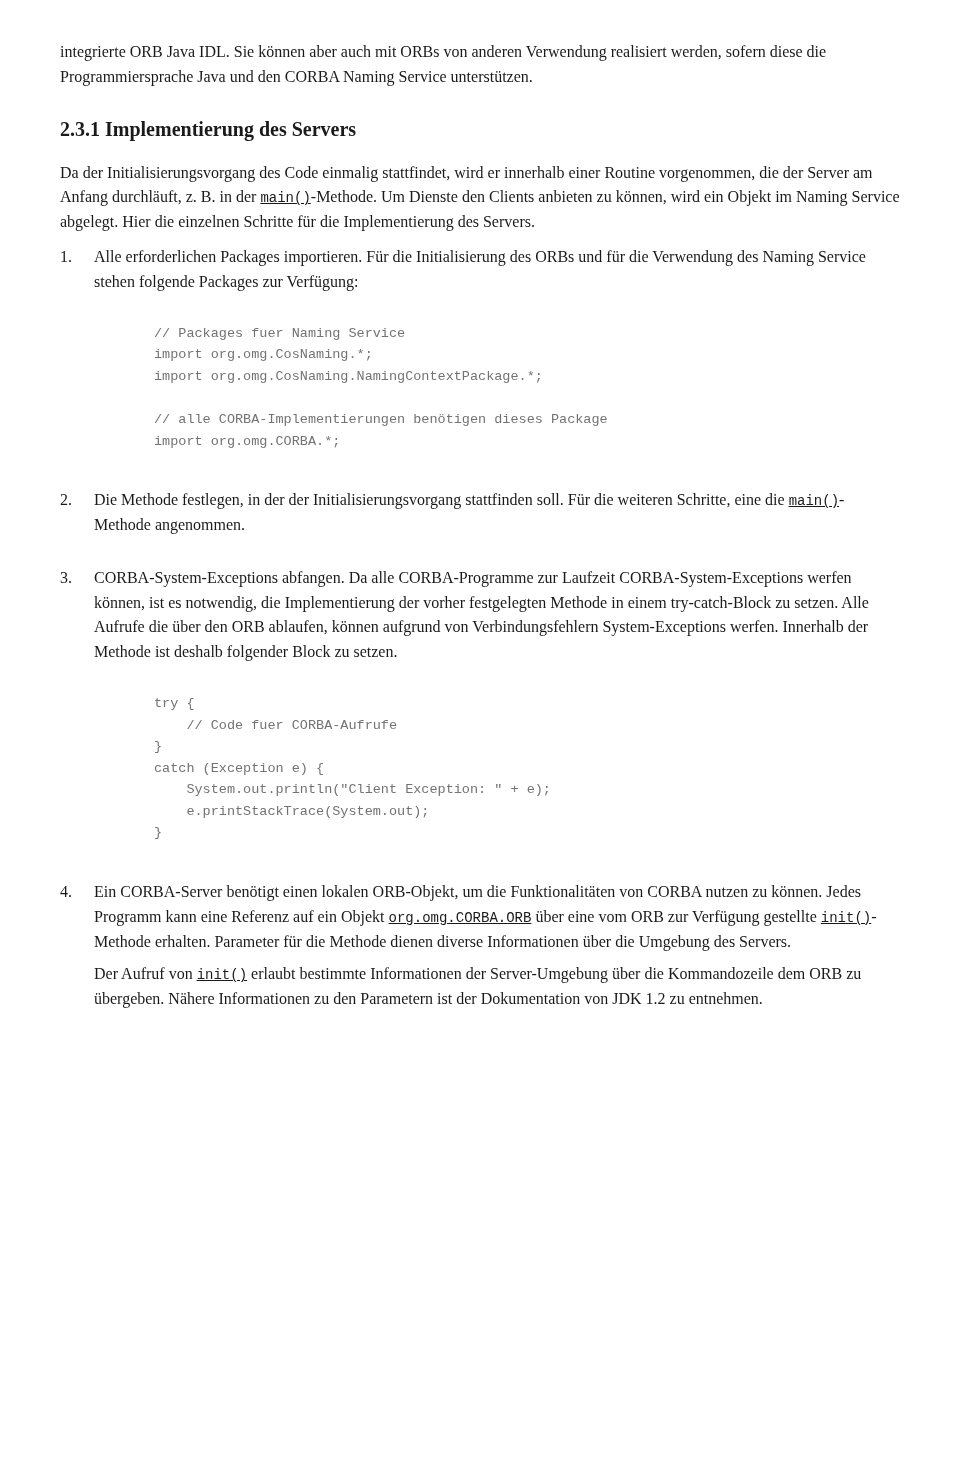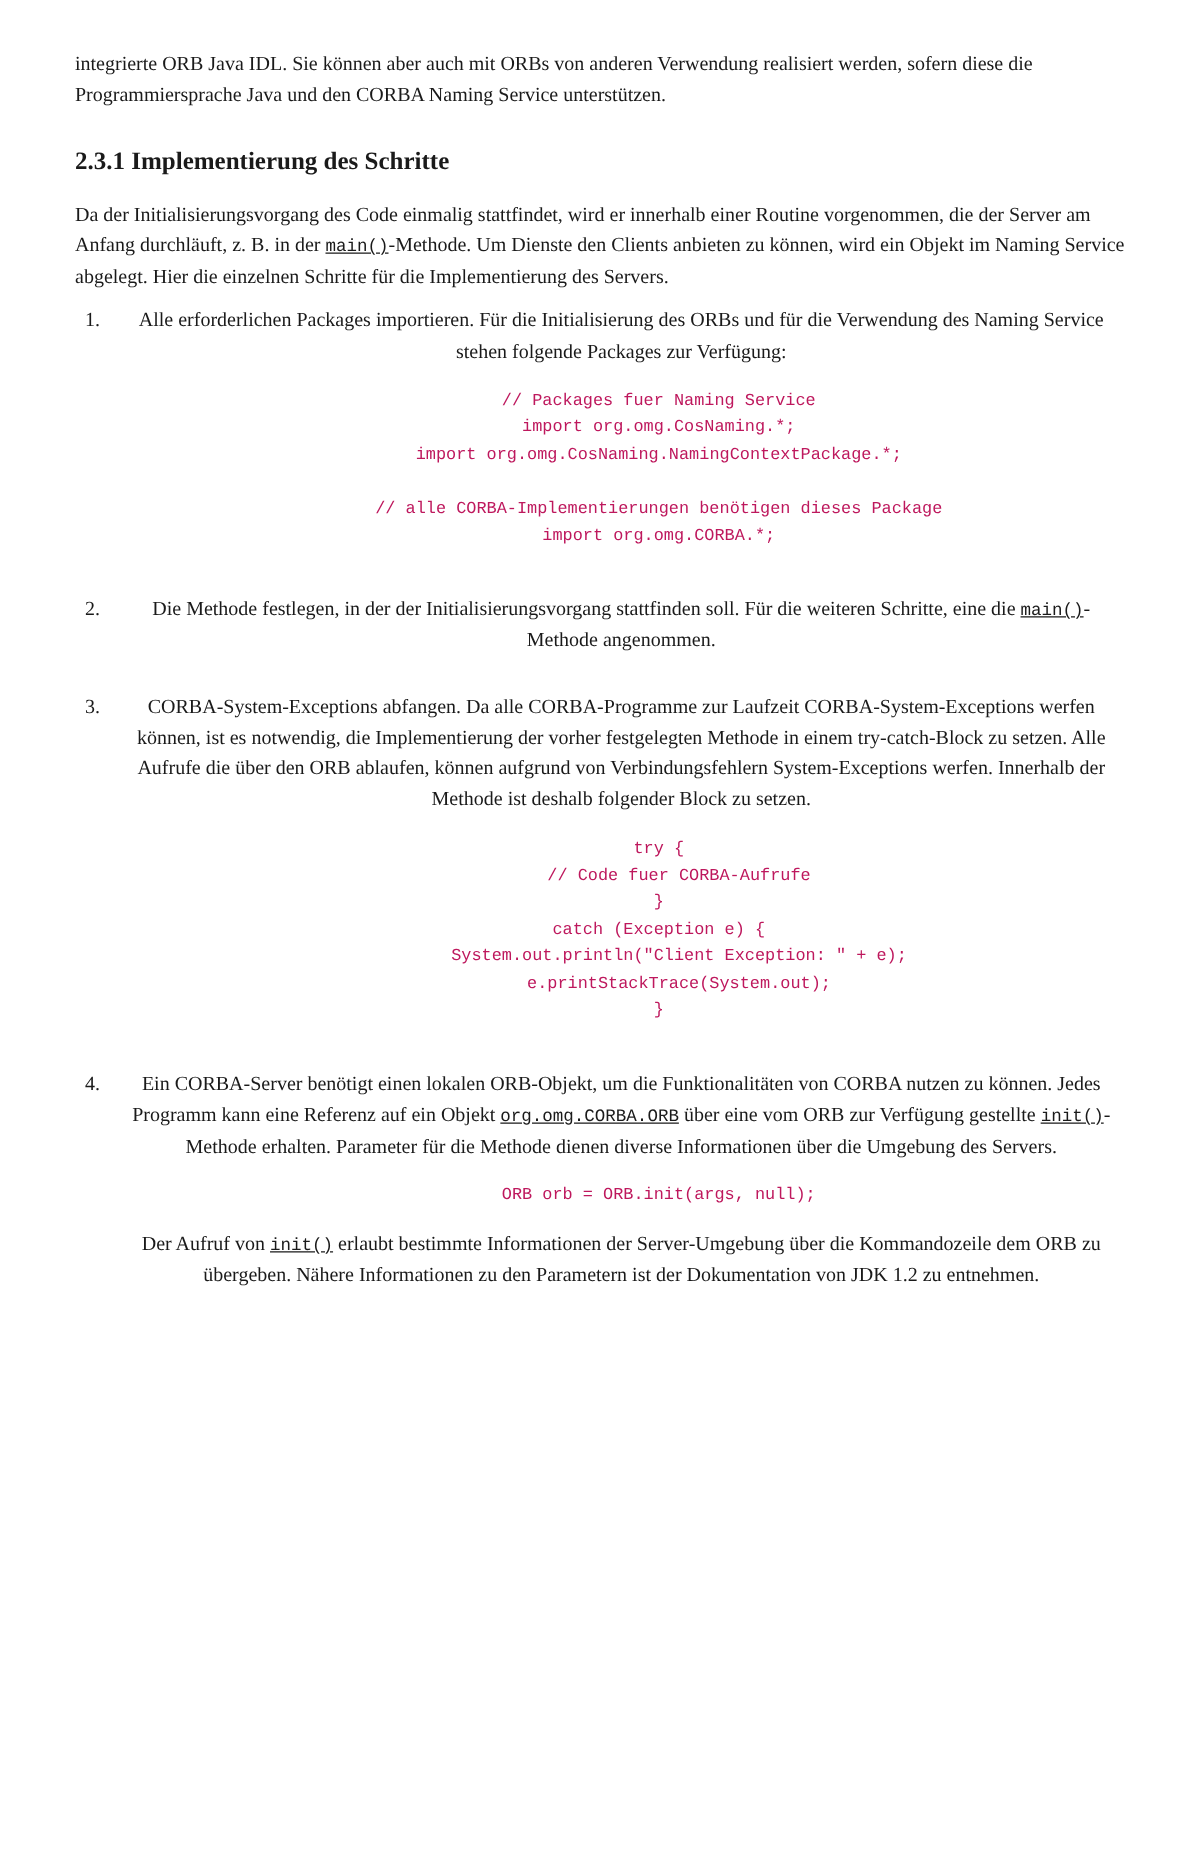--- a/index.html
+++ b/index.html
@@ -23,37 +23,36 @@
       font-size: 20px;
       font-weight: bold;
       margin-top: 24px;
       margin-bottom: 16px;
     }
 
     .code-block {
       font-family: "Courier New", Courier, monospace;
       font-size: 13.5px;
       line-height: 1.6;
-      margin: 16px 0 16px 60px;
-      color: #be185d;
+      margin: 28px 0 16px 60px;
+      color: #737373;
       white-space: pre;
     }
 
     .inline-code {
       font-family: "Courier New", Courier, monospace;
       font-size: 14px;
       text-decoration: underline;
     }
 
     ol {
       margin: 10px 0 10px 0;
       padding-left: 0;
       list-style: none;
       counter-reset: list-counter;
-      text-align: center;
     }
 
     ol > li {
       counter-increment: list-counter;
       display: flex;
       align-items: flex-start;
       margin-bottom: 20px;
       padding-left: 0;
     }
 
@@ -75,21 +74,21 @@
 
     p {
       margin-bottom: 10px;
     }
   </style>
 </head>
 <body>
 
 <p>integrierte ORB Java IDL. Sie können aber auch mit ORBs von anderen Verwendung realisiert werden, sofern diese die Programmiersprache Java und den CORBA Naming Service unterstützen.</p>
 
-<h2>2.3.1 Implementierung des Schritte</h2>
+<h2>2.3.1 Implementierung des Servers</h2>
 
 <p>
   <span>Da der Initialisierungsvorgang des Code einmalig stattfindet, wird er innerhalb einer Routine vorgenommen, die der Server am Anfang durchläuft, z. B. in der </span><span class="inline-code">main()</span><span>-Methode. Um Dienste den Clients anbieten zu können, wird ein Objekt im Naming Service abgelegt. Hier die einzelnen Schritte für die Implementierung des Servers.</span>
 </p>
 
 <ol>
 
   <li>
     <div class="li-content">
       <p>Alle erforderlichen Packages importieren. Für die Initialisierung des ORBs und für die Verwendung des Naming Service stehen folgende Packages zur Verfügung:</p>
@@ -121,20 +120,19 @@
     e.printStackTrace(System.out);
 }</div>
     </div>
   </li>
 
   <li>
     <div class="li-content">
       <p>
         <span>Ein CORBA-Server benötigt einen lokalen ORB-Objekt, um die Funktionalitäten von CORBA nutzen zu können. Jedes Programm kann eine Referenz auf ein Objekt </span><span class="inline-code">org.omg.CORBA.ORB</span><span> über eine vom ORB zur Verfügung gestellte </span><span class="inline-code">init()</span><span>-Methode erhalten. Parameter für die Methode dienen diverse Informationen über die Umgebung des Servers.</span>
       </p>
-      <div class="code-block">ORB orb = ORB.init(args, null);</div>
       <p>
         <span>Der Aufruf von </span><span class="inline-code">init()</span><span> erlaubt bestimmte Informationen der Server-Umgebung über die Kommandozeile dem ORB zu übergeben. Nähere Informationen zu den Parametern ist der Dokumentation von JDK 1.2 zu entnehmen.</span>
       </p>
     </div>
   </li>
 
 </ol>
 
 </body></html>

